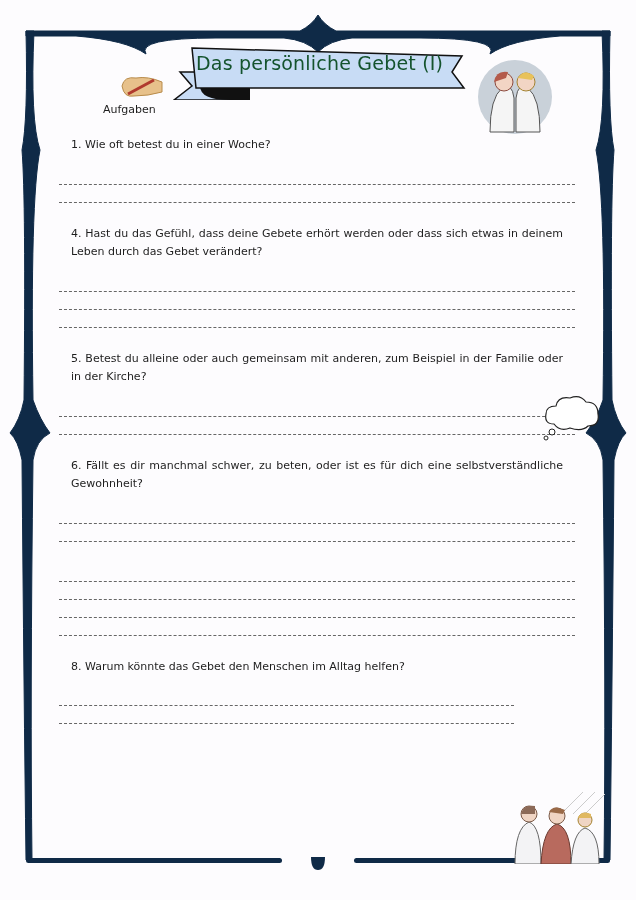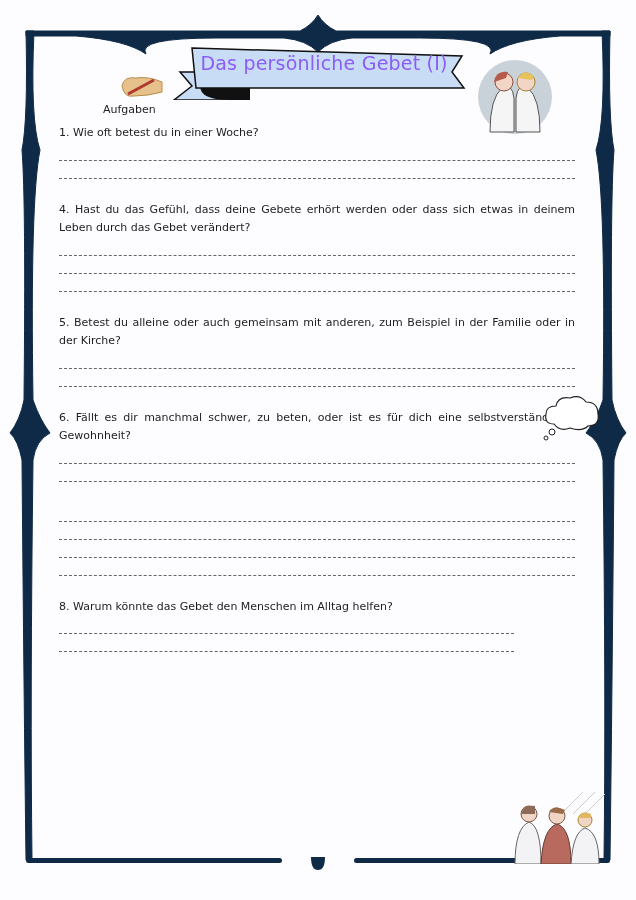--- a/index.html
+++ b/index.html
@@ -1,26 +1,26 @@
 <!DOCTYPE html>
 <html><head>
 <meta charset="utf-8">
 <style>
   html, body { margin:0; padding:0; }
   body { width:636px; height:900px; background:#fdfcfe; position:relative; overflow:hidden;
          font-family:"DejaVu Sans", sans-serif; color:#1e1e1e; }
   .frame-svg { position:absolute; left:0; top:0; width:636px; height:900px; }
   .banner { position:absolute; left:170px; top:42px; width:300px; height:58px; }
-  .banner-title { position:absolute; left:196px; top:52px; width:256px; text-align:center;
-                  font-size:19px; color:#8b5cf6; letter-spacing:0.2px; }
+  .banner-title { position:absolute; left:196px; top:52px; width:256px; text-align:left;
+                  font-size:19px; color:#14532d; letter-spacing:0.2px; }
   .hand { position:absolute; left:118px; top:72px; }
   .portrait { position:absolute; left:476px; top:58px; width:78px; height:78px; }
   .heading { position:absolute; left:59px; top:103px; font-size:11px;margin-left:44px; }
   .content { position:absolute; left:59px; top:124px; width:516px; }
-  .q { font-size:11px; line-height:18.5px; text-align:justify; margin:0; }
+  .q { font-size:11px; line-height:18.5px; text-align:justify; margin:12px; }
   .line { border-bottom:1px dashed #666; height:17px; }
   .block { margin-bottom:22px; }
   .cloud { position:absolute; left:540px; top:394px; }
   .group { position:absolute; left:513px; top:792px; }
 </style>
 </head>
 <body>
 
 <svg class="frame-svg" viewBox="0 0 636 900">
   <g fill="#0f2a47" stroke="#0f2a47">

